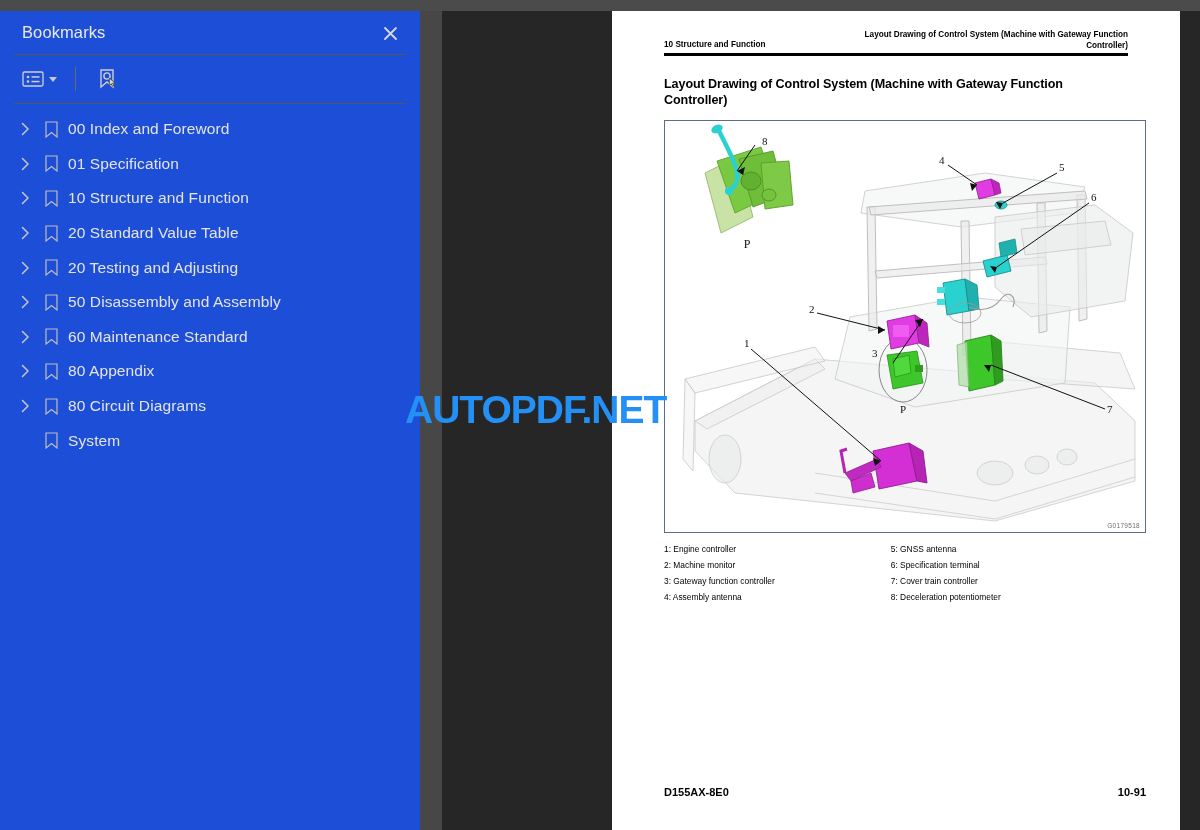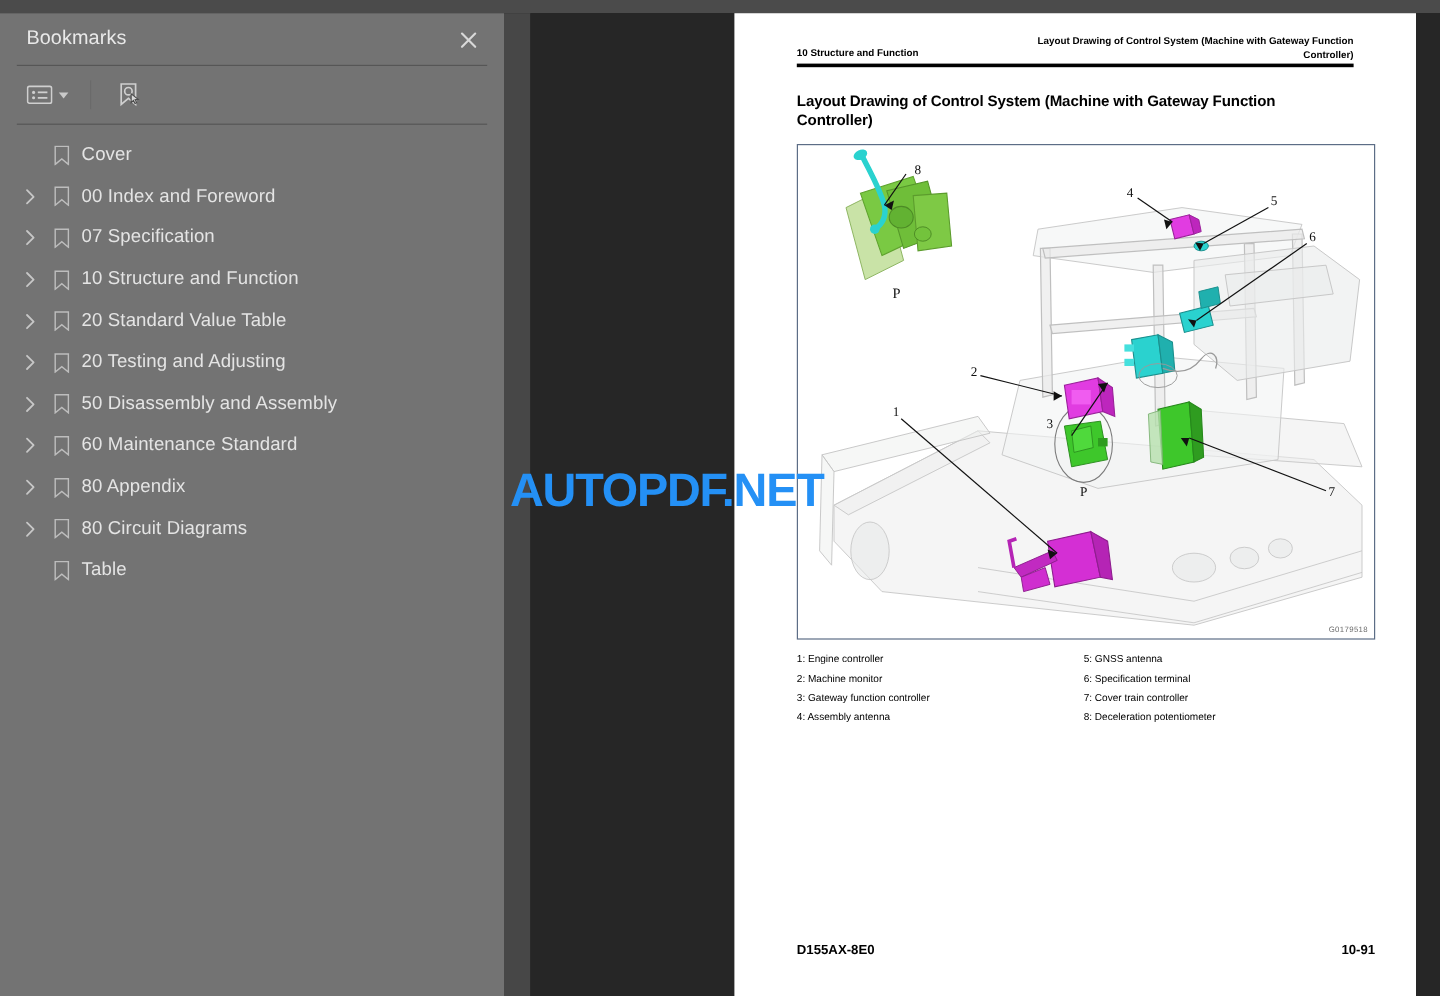--- a/index.html
+++ b/index.html
@@ -26,21 +26,21 @@
     left: 0; top: 0;
     width: 1200px; height: 11px;
     background: #4b4b4b;
   }
 
   
   .sidebar {
     position: absolute;
     left: 0; top: 11px;
     width: 420px; height: 819px;
-    background: #737373;
+    background: #1d4ed8;
     color: #e6e6e6;
   }
   .sidebar-header {
     position: relative;
     height: 43px;
     padding: 0 0 0 22px;
     display: flex;
     align-items: center;
   }
   .sidebar-title {
@@ -194,21 +194,21 @@
     color: #6d6d6d;
     font-family: "Liberation Sans", sans-serif;
     letter-spacing: .3px;
   }
   .fig-svg { position:absolute; left:0; top:0; }
 
   
   .legend {
     margin-top: 8px;
     display: grid;
-    grid-template-columns: 1fr 1fr 1fr;
+    grid-template-columns: 1fr 1fr 1fr 1fr;
     grid-auto-flow: column;
     grid-template-rows: repeat(4, 16px);
     column-gap: 10px;
     width: 482px;
   }
   .legend-item {
     font-size: 8.4px;
     color: #000;
     line-height: 16px;
     white-space: nowrap;
@@ -224,21 +224,21 @@
     display: flex;
     justify-content: space-between;
     font-size: 11px;
     font-weight: bold;
     color: #000;
   }
 
   
   .watermark {
     position: absolute;
-    left: 425px;
+    left: 405px;
     top: 388px;
     font-size: 39px;
     font-weight: bold;
     letter-spacing: -1px;
     color: #2490f5;
     white-space: nowrap;
     pointer-events: none;
     z-index: 40;
     font-family: "Liberation Sans", sans-serif;
   }
@@ -281,165 +281,156 @@
           <circle cx="11" cy="9" r="3.1" fill="none" stroke="#cfcfcf" stroke-width="1.4"></circle>
           <path d="M13.3,11.2 L13.3,18.6 L15.2,16.7 L16.5,19.3 L17.9,18.6 L16.6,16.1 L19.2,15.8 Z" fill="#d9d9d9" stroke="#4b4b4b" stroke-width="0.9"></path>
         </svg>
       </div>
     </div>
 
     <div class="sidebar-divider"></div>
 
     <div class="tree">
 
+
+      <div class="tree-row">
+        <span class="twisty">
+          <svg width="9" height="14" viewBox="0 0 9 14">
+              <path d="M1.5,1.5 L7,7 L1.5,12.5" fill="none" stroke="#c7c7c7" stroke-width="1.5" stroke-linecap="round" stroke-linejoin="round"></path>
+            </svg>
+        </span>
+        <span class="bm-icon">
+          <svg width="13" height="17" viewBox="0 0 13 17">
+              <path d="M1,1 L12,1 L12,16 L6.5,11.5 L1,16 Z" fill="none" stroke="#bdbdbd" stroke-width="1.2"></path>
+            </svg>
+        </span>
+        <span class="tree-label">00 Index and Foreword</span>
+      </div>
+
+      <div class="tree-row">
+        <span class="twisty">
+          <svg width="9" height="14" viewBox="0 0 9 14">
+              <path d="M1.5,1.5 L7,7 L1.5,12.5" fill="none" stroke="#c7c7c7" stroke-width="1.5" stroke-linecap="round" stroke-linejoin="round"></path>
+            </svg>
+        </span>
+        <span class="bm-icon">
+          <svg width="13" height="17" viewBox="0 0 13 17">
+              <path d="M1,1 L12,1 L12,16 L6.5,11.5 L1,16 Z" fill="none" stroke="#bdbdbd" stroke-width="1.2"></path>
+            </svg>
+        </span>
+        <span class="tree-label">01 Specification</span>
+      </div>
+
+      <div class="tree-row">
+        <span class="twisty">
+          <svg width="9" height="14" viewBox="0 0 9 14">
+              <path d="M1.5,1.5 L7,7 L1.5,12.5" fill="none" stroke="#c7c7c7" stroke-width="1.5" stroke-linecap="round" stroke-linejoin="round"></path>
+            </svg>
+        </span>
+        <span class="bm-icon">
+          <svg width="13" height="17" viewBox="0 0 13 17">
+              <path d="M1,1 L12,1 L12,16 L6.5,11.5 L1,16 Z" fill="none" stroke="#bdbdbd" stroke-width="1.2"></path>
+            </svg>
+        </span>
+        <span class="tree-label">10 Structure and Function</span>
+      </div>
+
+      <div class="tree-row">
+        <span class="twisty">
+          <svg width="9" height="14" viewBox="0 0 9 14">
+              <path d="M1.5,1.5 L7,7 L1.5,12.5" fill="none" stroke="#c7c7c7" stroke-width="1.5" stroke-linecap="round" stroke-linejoin="round"></path>
+            </svg>
+        </span>
+        <span class="bm-icon">
+          <svg width="13" height="17" viewBox="0 0 13 17">
+              <path d="M1,1 L12,1 L12,16 L6.5,11.5 L1,16 Z" fill="none" stroke="#bdbdbd" stroke-width="1.2"></path>
+            </svg>
+        </span>
+        <span class="tree-label">20 Standard Value Table</span>
+      </div>
+
+      <div class="tree-row">
+        <span class="twisty">
+          <svg width="9" height="14" viewBox="0 0 9 14">
+              <path d="M1.5,1.5 L7,7 L1.5,12.5" fill="none" stroke="#c7c7c7" stroke-width="1.5" stroke-linecap="round" stroke-linejoin="round"></path>
+            </svg>
+        </span>
+        <span class="bm-icon">
+          <svg width="13" height="17" viewBox="0 0 13 17">
+              <path d="M1,1 L12,1 L12,16 L6.5,11.5 L1,16 Z" fill="none" stroke="#bdbdbd" stroke-width="1.2"></path>
+            </svg>
+        </span>
+        <span class="tree-label">20 Testing and Adjusting</span>
+      </div>
+
+
+      <div class="tree-row">
+        <span class="twisty">
+          <svg width="9" height="14" viewBox="0 0 9 14">
+              <path d="M1.5,1.5 L7,7 L1.5,12.5" fill="none" stroke="#c7c7c7" stroke-width="1.5" stroke-linecap="round" stroke-linejoin="round"></path>
+            </svg>
+        </span>
+        <span class="bm-icon">
+          <svg width="13" height="17" viewBox="0 0 13 17">
+              <path d="M1,1 L12,1 L12,16 L6.5,11.5 L1,16 Z" fill="none" stroke="#bdbdbd" stroke-width="1.2"></path>
+            </svg>
+        </span>
+        <span class="tree-label">50 Disassembly and Assembly</span>
+      </div>
+
+      <div class="tree-row">
+        <span class="twisty">
+          <svg width="9" height="14" viewBox="0 0 9 14">
+              <path d="M1.5,1.5 L7,7 L1.5,12.5" fill="none" stroke="#c7c7c7" stroke-width="1.5" stroke-linecap="round" stroke-linejoin="round"></path>
+            </svg>
+        </span>
+        <span class="bm-icon">
+          <svg width="13" height="17" viewBox="0 0 13 17">
+              <path d="M1,1 L12,1 L12,16 L6.5,11.5 L1,16 Z" fill="none" stroke="#bdbdbd" stroke-width="1.2"></path>
+            </svg>
+        </span>
+        <span class="tree-label">60 Maintenance Standard</span>
+      </div>
+
+      <div class="tree-row">
+        <span class="twisty">
+          <svg width="9" height="14" viewBox="0 0 9 14">
+              <path d="M1.5,1.5 L7,7 L1.5,12.5" fill="none" stroke="#c7c7c7" stroke-width="1.5" stroke-linecap="round" stroke-linejoin="round"></path>
+            </svg>
+        </span>
+        <span class="bm-icon">
+          <svg width="13" height="17" viewBox="0 0 13 17">
+              <path d="M1,1 L12,1 L12,16 L6.5,11.5 L1,16 Z" fill="none" stroke="#bdbdbd" stroke-width="1.2"></path>
+            </svg>
+        </span>
+        <span class="tree-label">80 Appendix</span>
+      </div>
+
+      <div class="tree-row">
+        <span class="twisty">
+          <svg width="9" height="14" viewBox="0 0 9 14">
+              <path d="M1.5,1.5 L7,7 L1.5,12.5" fill="none" stroke="#c7c7c7" stroke-width="1.5" stroke-linecap="round" stroke-linejoin="round"></path>
+            </svg>
+        </span>
+        <span class="bm-icon">
+          <svg width="13" height="17" viewBox="0 0 13 17">
+              <path d="M1,1 L12,1 L12,16 L6.5,11.5 L1,16 Z" fill="none" stroke="#bdbdbd" stroke-width="1.2"></path>
+            </svg>
+        </span>
+        <span class="tree-label">80 Circuit Diagrams</span>
+      </div>
+
       <div class="tree-row">
         <span class="twisty empty"></span>
         <span class="bm-icon">
           <svg width="13" height="17" viewBox="0 0 13 17">
               <path d="M1,1 L12,1 L12,16 L6.5,11.5 L1,16 Z" fill="none" stroke="#bdbdbd" stroke-width="1.2"></path>
             </svg>
         </span>
-        <span class="tree-label">Cover</span>
-      </div>
-
-      <div class="tree-row">
-        <span class="twisty">
-          <svg width="9" height="14" viewBox="0 0 9 14">
-              <path d="M1.5,1.5 L7,7 L1.5,12.5" fill="none" stroke="#c7c7c7" stroke-width="1.5" stroke-linecap="round" stroke-linejoin="round"></path>
-            </svg>
-        </span>
-        <span class="bm-icon">
-          <svg width="13" height="17" viewBox="0 0 13 17">
-              <path d="M1,1 L12,1 L12,16 L6.5,11.5 L1,16 Z" fill="none" stroke="#bdbdbd" stroke-width="1.2"></path>
-            </svg>
-        </span>
-        <span class="tree-label">00 Index and Foreword</span>
-      </div>
-
-      <div class="tree-row">
-        <span class="twisty">
-          <svg width="9" height="14" viewBox="0 0 9 14">
-              <path d="M1.5,1.5 L7,7 L1.5,12.5" fill="none" stroke="#c7c7c7" stroke-width="1.5" stroke-linecap="round" stroke-linejoin="round"></path>
-            </svg>
-        </span>
-        <span class="bm-icon">
-          <svg width="13" height="17" viewBox="0 0 13 17">
-              <path d="M1,1 L12,1 L12,16 L6.5,11.5 L1,16 Z" fill="none" stroke="#bdbdbd" stroke-width="1.2"></path>
-            </svg>
-        </span>
-        <span class="tree-label">07 Specification</span>
-      </div>
-
-      <div class="tree-row">
-        <span class="twisty">
-          <svg width="9" height="14" viewBox="0 0 9 14">
-              <path d="M1.5,1.5 L7,7 L1.5,12.5" fill="none" stroke="#c7c7c7" stroke-width="1.5" stroke-linecap="round" stroke-linejoin="round"></path>
-            </svg>
-        </span>
-        <span class="bm-icon">
-          <svg width="13" height="17" viewBox="0 0 13 17">
-              <path d="M1,1 L12,1 L12,16 L6.5,11.5 L1,16 Z" fill="none" stroke="#bdbdbd" stroke-width="1.2"></path>
-            </svg>
-        </span>
-        <span class="tree-label">10 Structure and Function</span>
-      </div>
-
-      <div class="tree-row">
-        <span class="twisty">
-          <svg width="9" height="14" viewBox="0 0 9 14">
-              <path d="M1.5,1.5 L7,7 L1.5,12.5" fill="none" stroke="#c7c7c7" stroke-width="1.5" stroke-linecap="round" stroke-linejoin="round"></path>
-            </svg>
-        </span>
-        <span class="bm-icon">
-          <svg width="13" height="17" viewBox="0 0 13 17">
-              <path d="M1,1 L12,1 L12,16 L6.5,11.5 L1,16 Z" fill="none" stroke="#bdbdbd" stroke-width="1.2"></path>
-            </svg>
-        </span>
-        <span class="tree-label">20 Standard Value Table</span>
-      </div>
-
-      <div class="tree-row">
-        <span class="twisty">
-          <svg width="9" height="14" viewBox="0 0 9 14">
-              <path d="M1.5,1.5 L7,7 L1.5,12.5" fill="none" stroke="#c7c7c7" stroke-width="1.5" stroke-linecap="round" stroke-linejoin="round"></path>
-            </svg>
-        </span>
-        <span class="bm-icon">
-          <svg width="13" height="17" viewBox="0 0 13 17">
-              <path d="M1,1 L12,1 L12,16 L6.5,11.5 L1,16 Z" fill="none" stroke="#bdbdbd" stroke-width="1.2"></path>
-            </svg>
-        </span>
-        <span class="tree-label">20 Testing and Adjusting</span>
-      </div>
-
-
-      <div class="tree-row">
-        <span class="twisty">
-          <svg width="9" height="14" viewBox="0 0 9 14">
-              <path d="M1.5,1.5 L7,7 L1.5,12.5" fill="none" stroke="#c7c7c7" stroke-width="1.5" stroke-linecap="round" stroke-linejoin="round"></path>
-            </svg>
-        </span>
-        <span class="bm-icon">
-          <svg width="13" height="17" viewBox="0 0 13 17">
-              <path d="M1,1 L12,1 L12,16 L6.5,11.5 L1,16 Z" fill="none" stroke="#bdbdbd" stroke-width="1.2"></path>
-            </svg>
-        </span>
-        <span class="tree-label">50 Disassembly and Assembly</span>
-      </div>
-
-      <div class="tree-row">
-        <span class="twisty">
-          <svg width="9" height="14" viewBox="0 0 9 14">
-              <path d="M1.5,1.5 L7,7 L1.5,12.5" fill="none" stroke="#c7c7c7" stroke-width="1.5" stroke-linecap="round" stroke-linejoin="round"></path>
-            </svg>
-        </span>
-        <span class="bm-icon">
-          <svg width="13" height="17" viewBox="0 0 13 17">
-              <path d="M1,1 L12,1 L12,16 L6.5,11.5 L1,16 Z" fill="none" stroke="#bdbdbd" stroke-width="1.2"></path>
-            </svg>
-        </span>
-        <span class="tree-label">60 Maintenance Standard</span>
-      </div>
-
-      <div class="tree-row">
-        <span class="twisty">
-          <svg width="9" height="14" viewBox="0 0 9 14">
-              <path d="M1.5,1.5 L7,7 L1.5,12.5" fill="none" stroke="#c7c7c7" stroke-width="1.5" stroke-linecap="round" stroke-linejoin="round"></path>
-            </svg>
-        </span>
-        <span class="bm-icon">
-          <svg width="13" height="17" viewBox="0 0 13 17">
-              <path d="M1,1 L12,1 L12,16 L6.5,11.5 L1,16 Z" fill="none" stroke="#bdbdbd" stroke-width="1.2"></path>
-            </svg>
-        </span>
-        <span class="tree-label">80 Appendix</span>
-      </div>
-
-      <div class="tree-row">
-        <span class="twisty">
-          <svg width="9" height="14" viewBox="0 0 9 14">
-              <path d="M1.5,1.5 L7,7 L1.5,12.5" fill="none" stroke="#c7c7c7" stroke-width="1.5" stroke-linecap="round" stroke-linejoin="round"></path>
-            </svg>
-        </span>
-        <span class="bm-icon">
-          <svg width="13" height="17" viewBox="0 0 13 17">
-              <path d="M1,1 L12,1 L12,16 L6.5,11.5 L1,16 Z" fill="none" stroke="#bdbdbd" stroke-width="1.2"></path>
-            </svg>
-        </span>
-        <span class="tree-label">80 Circuit Diagrams</span>
-      </div>
-
-      <div class="tree-row">
-        <span class="twisty empty"></span>
-        <span class="bm-icon">
-          <svg width="13" height="17" viewBox="0 0 13 17">
-              <path d="M1,1 L12,1 L12,16 L6.5,11.5 L1,16 Z" fill="none" stroke="#bdbdbd" stroke-width="1.2"></path>
-            </svg>
-        </span>
-        <span class="tree-label">Table</span>
+        <span class="tree-label">System</span>
       </div>
 
     </div>
   </div>
 
   <div class="gutter-light"></div>
   <div class="viewer-bg"></div>
 
   <div class="page">
     <div class="page-inner">

